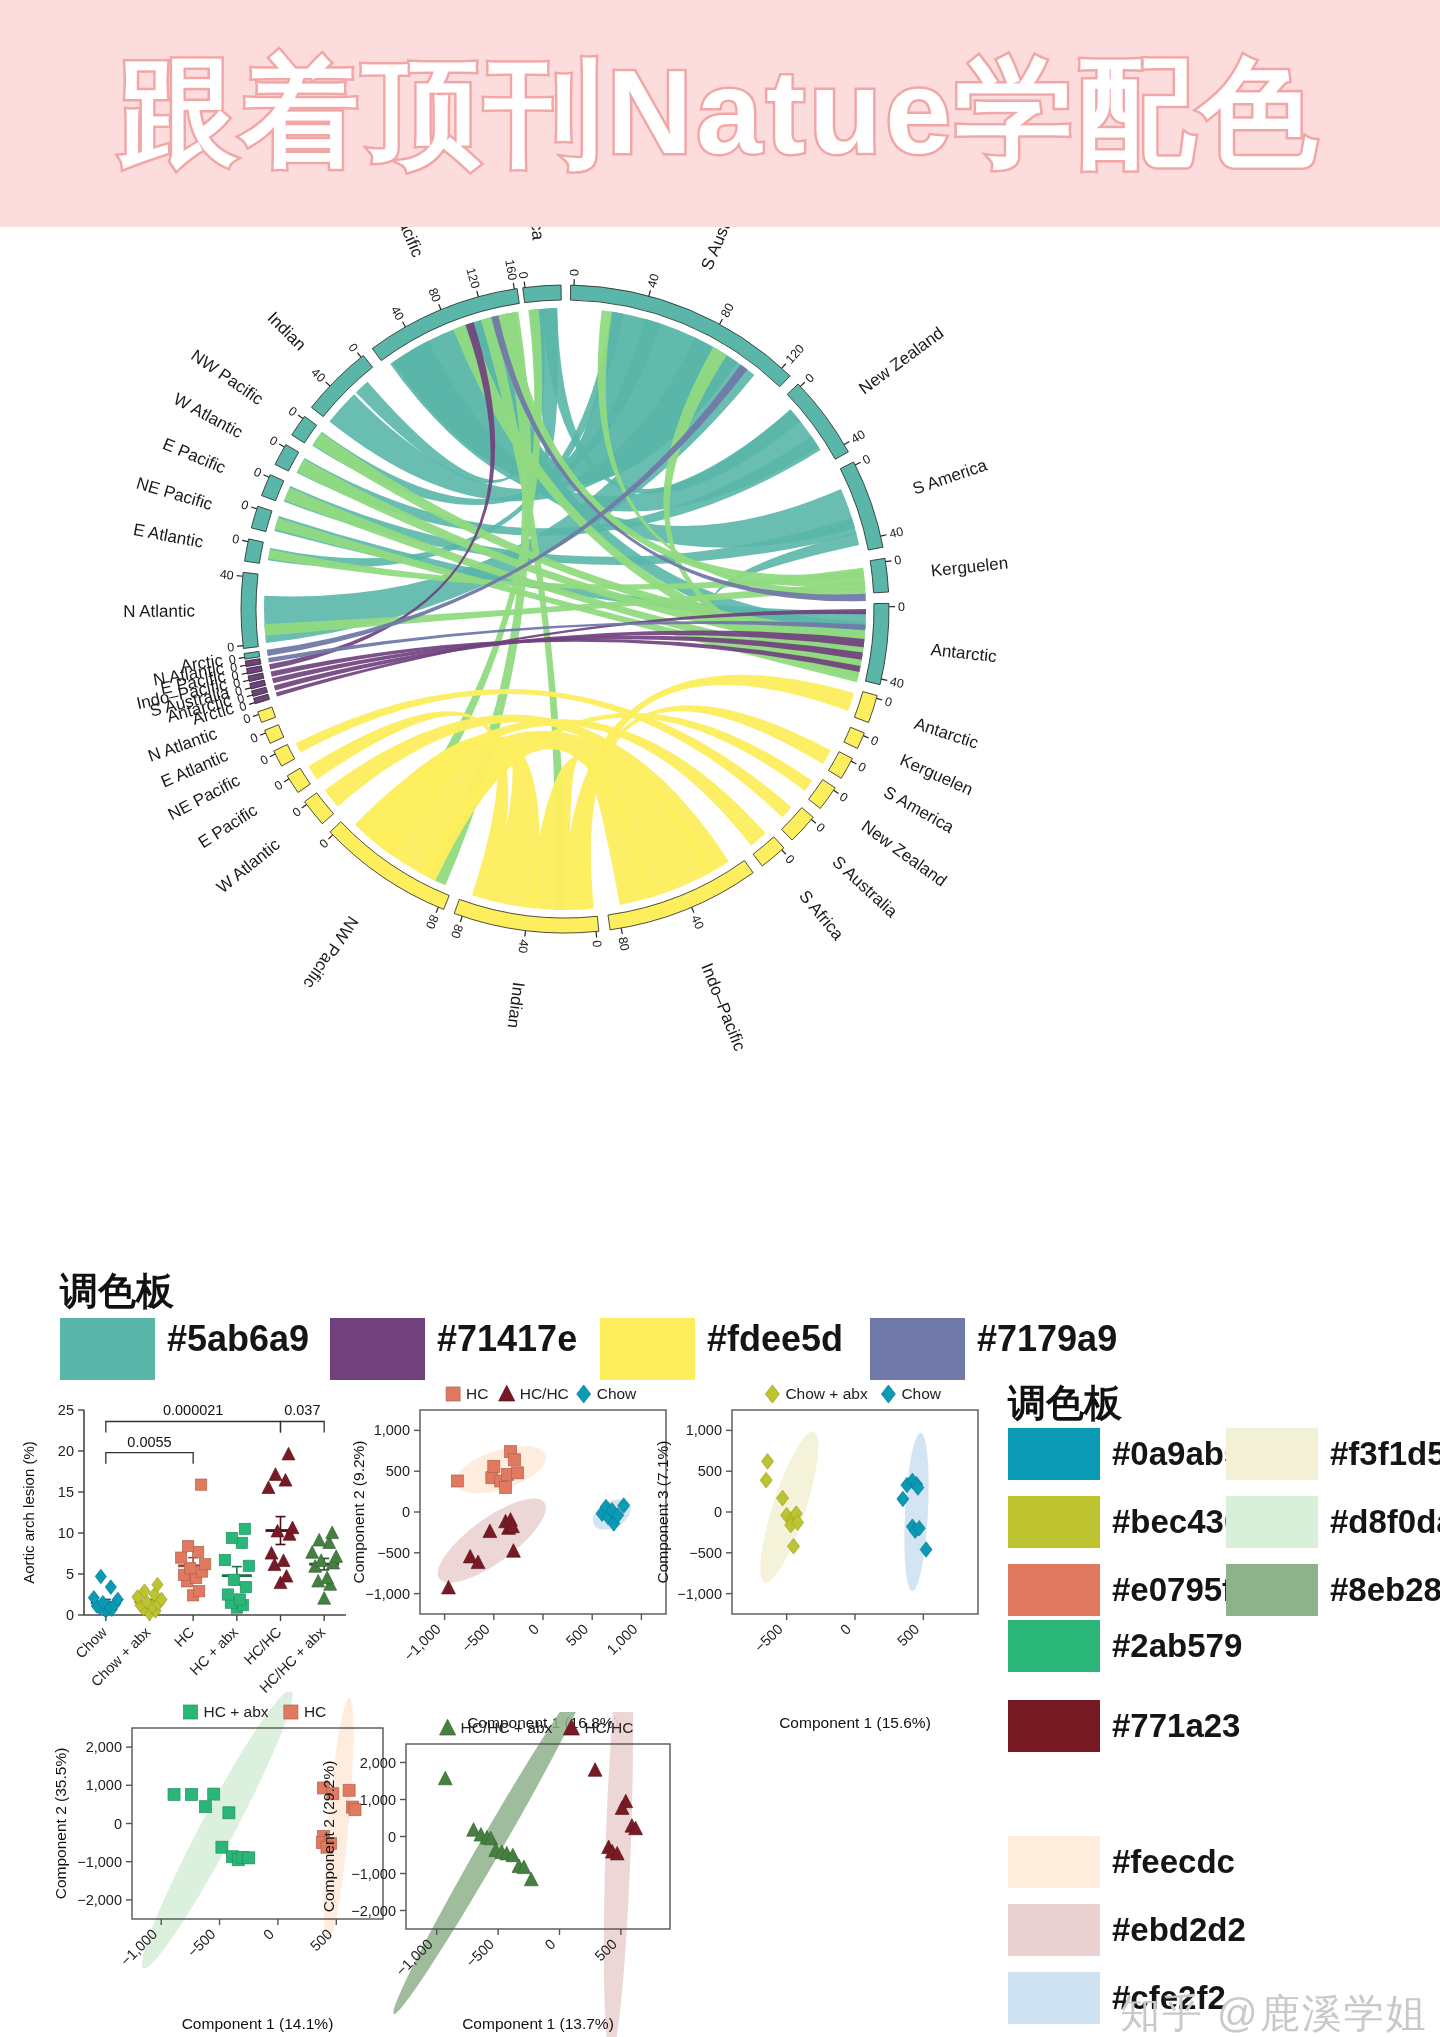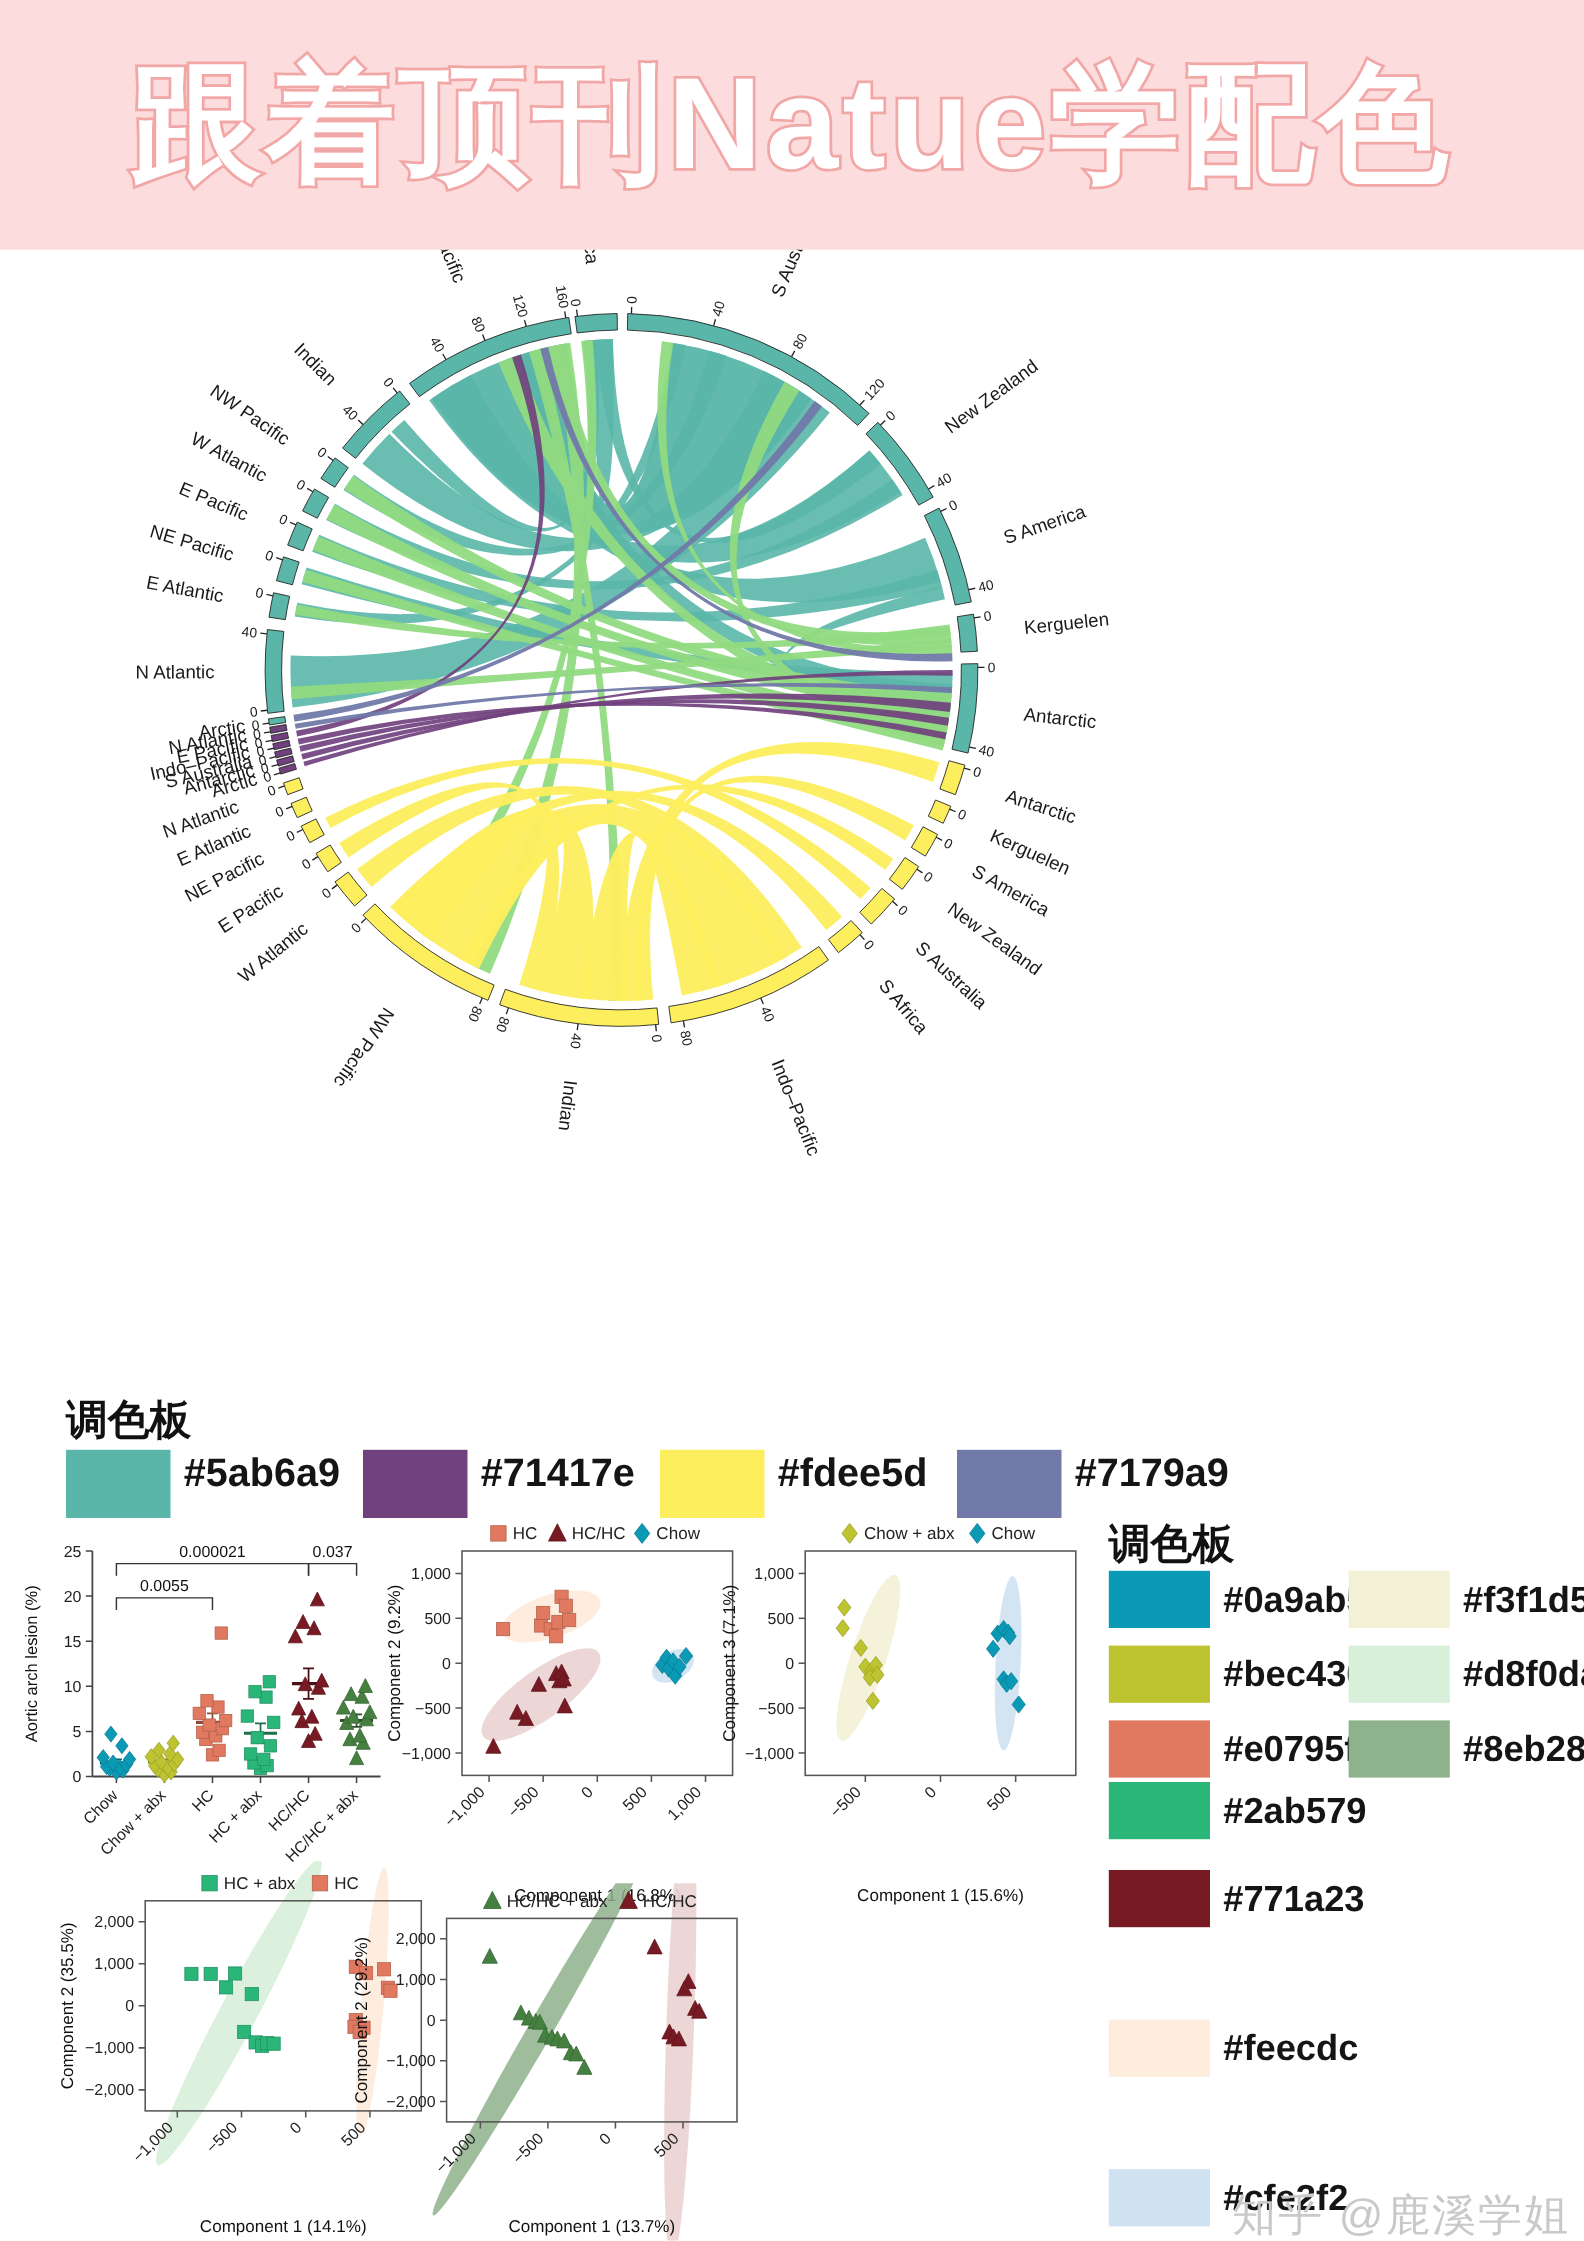--- a/index.html
+++ b/index.html
@@ -626,20 +626,24 @@
           <span class="hexlabel">#2ab579</span>
       </div>
       <div class="pal2-item" style="left:0;top:272px">
           <span class="swatch" style="background:#771a23"></span>
           <span class="hexlabel">#771a23</span>
       </div>
       <div class="pal2-item" style="left:0;top:408px">
           <span class="swatch" style="background:#feecdc"></span>
           <span class="hexlabel">#feecdc</span>
       </div>
+      <div class="pal2-item" style="left:0;top:476px">
+          <span class="swatch" style="background:#ebd2d2"></span>
+          <span class="hexlabel">#ebd2d2</span>
+      </div>
       <div class="pal2-item" style="left:0;top:544px">
           <span class="swatch" style="background:#cfe2f2"></span>
           <span class="hexlabel">#cfe2f2</span>
       </div>
       <div class="pal2-item" style="left:218px;top:0px">
           <span class="swatch" style="background:#f3f1d5"></span>
           <span class="hexlabel">#f3f1d5</span>
       </div>
       <div class="pal2-item" style="left:218px;top:68px">
           <span class="swatch" style="background:#d8f0da"></span>

